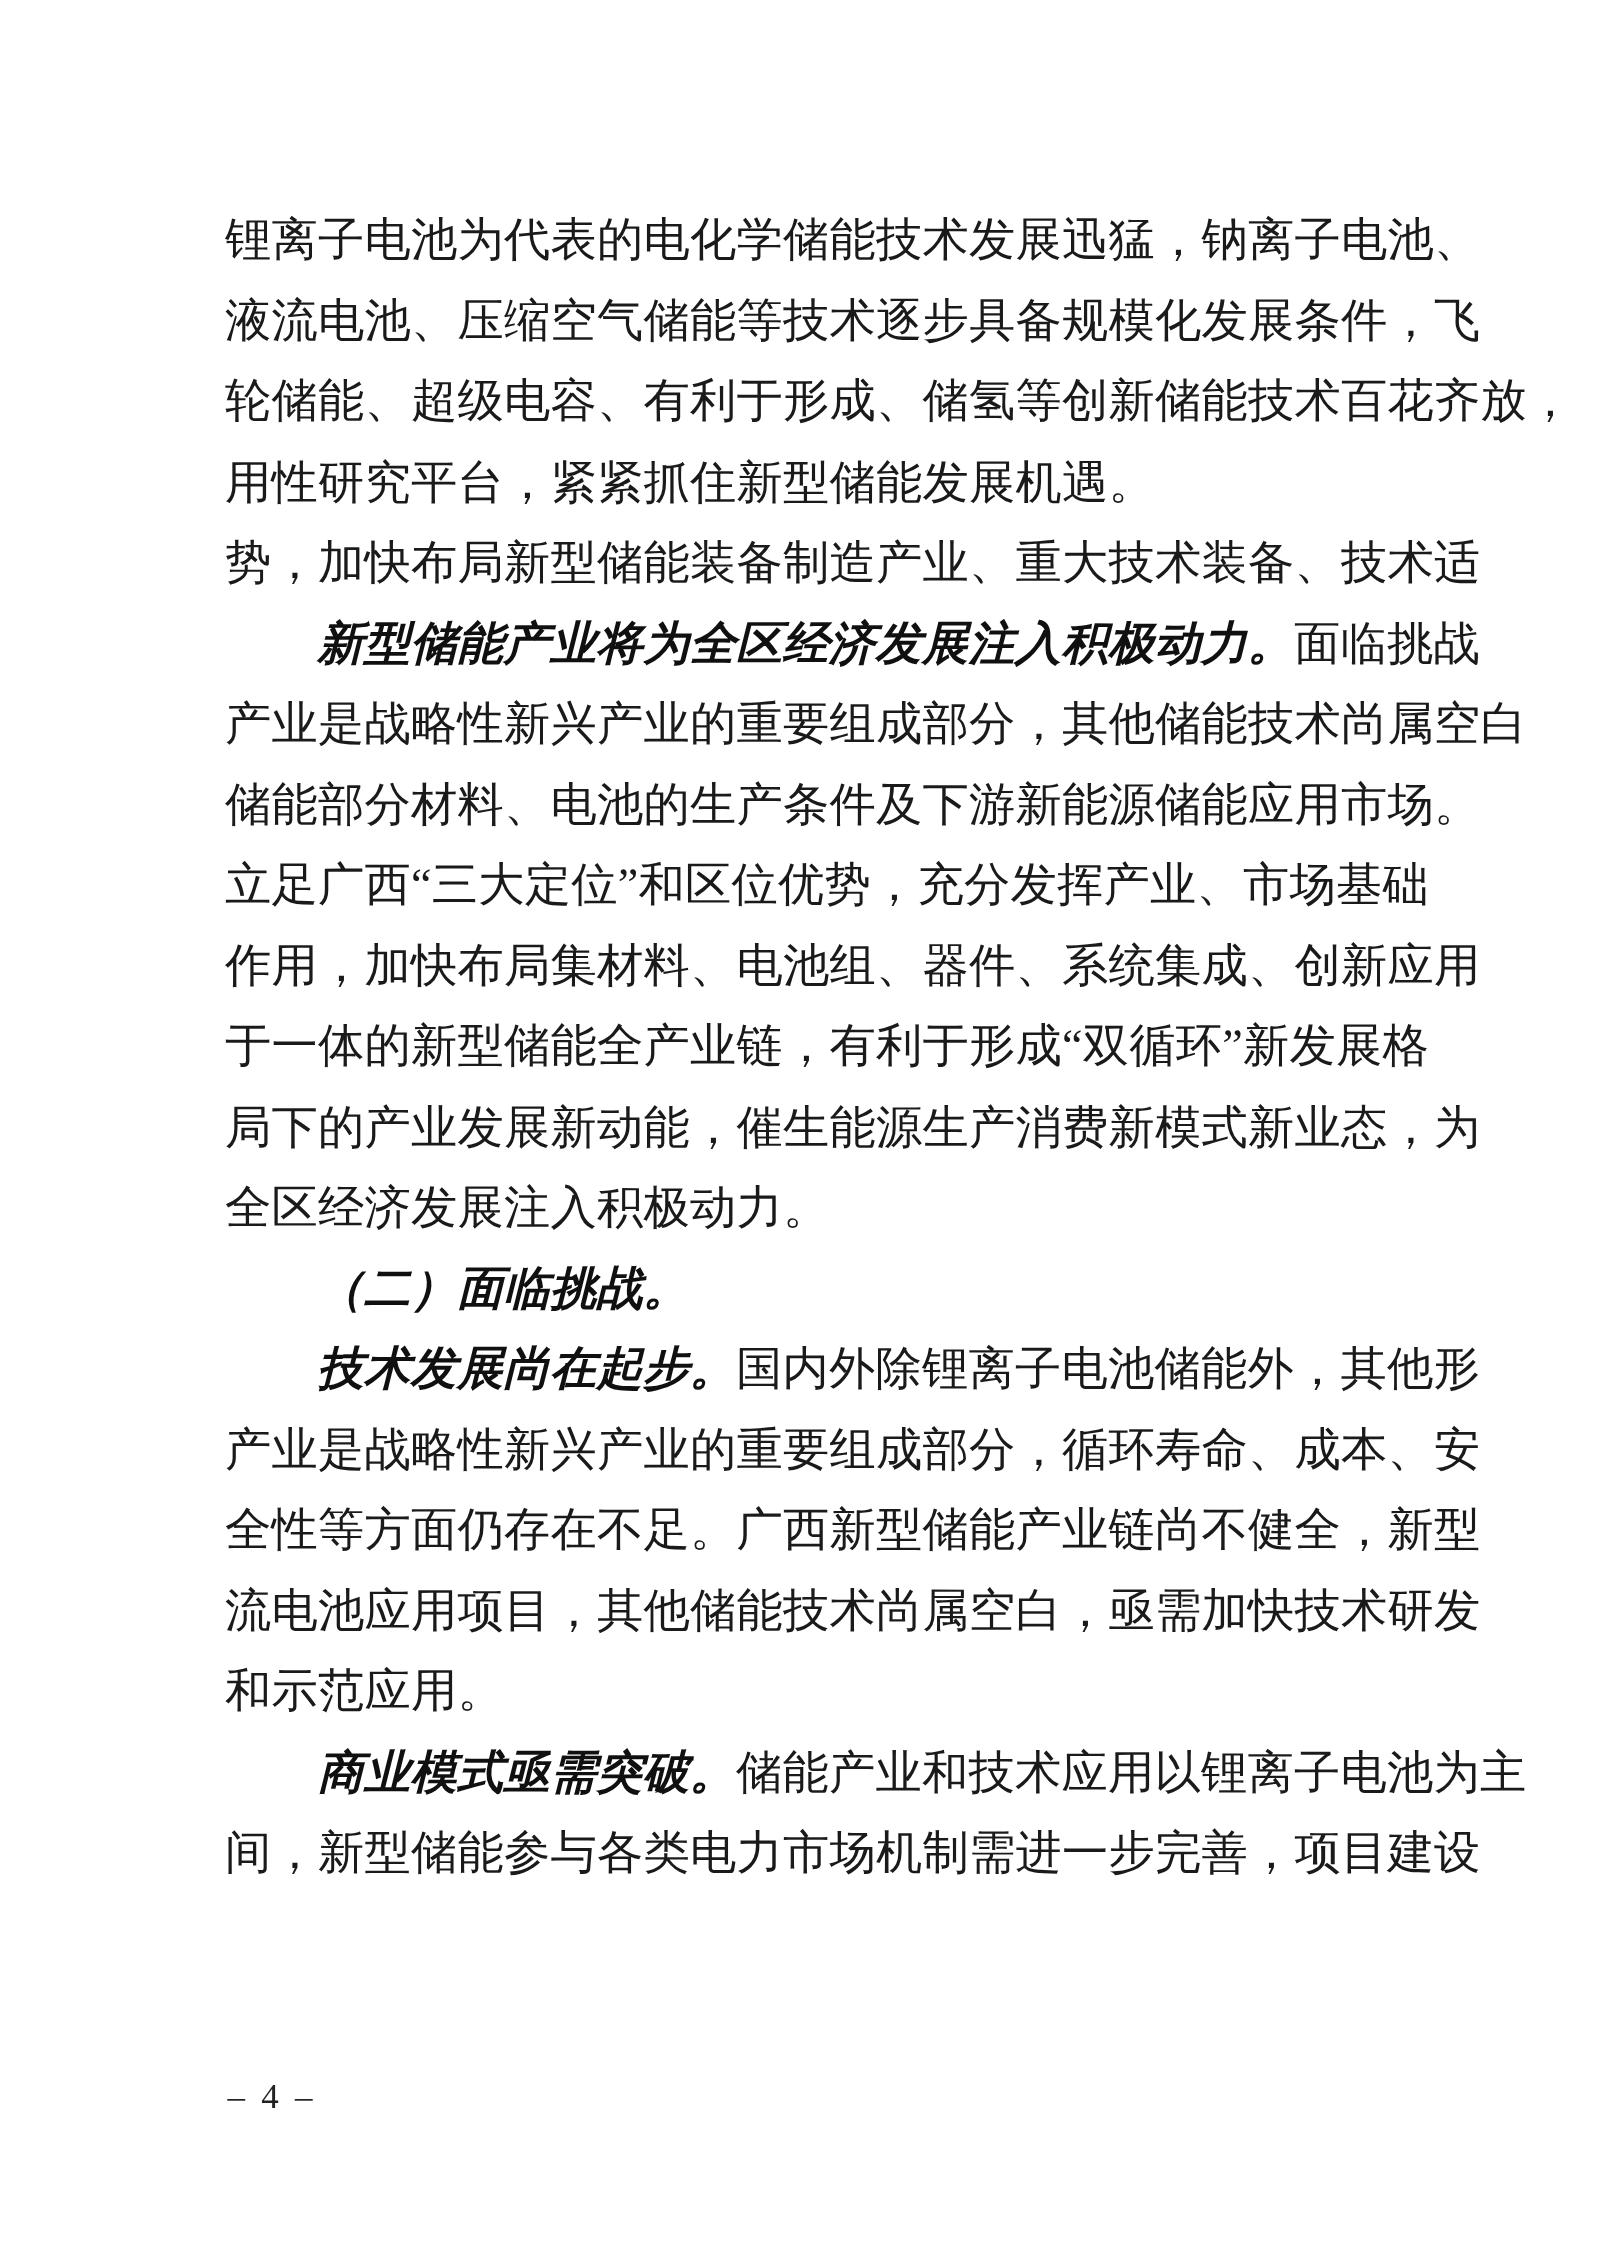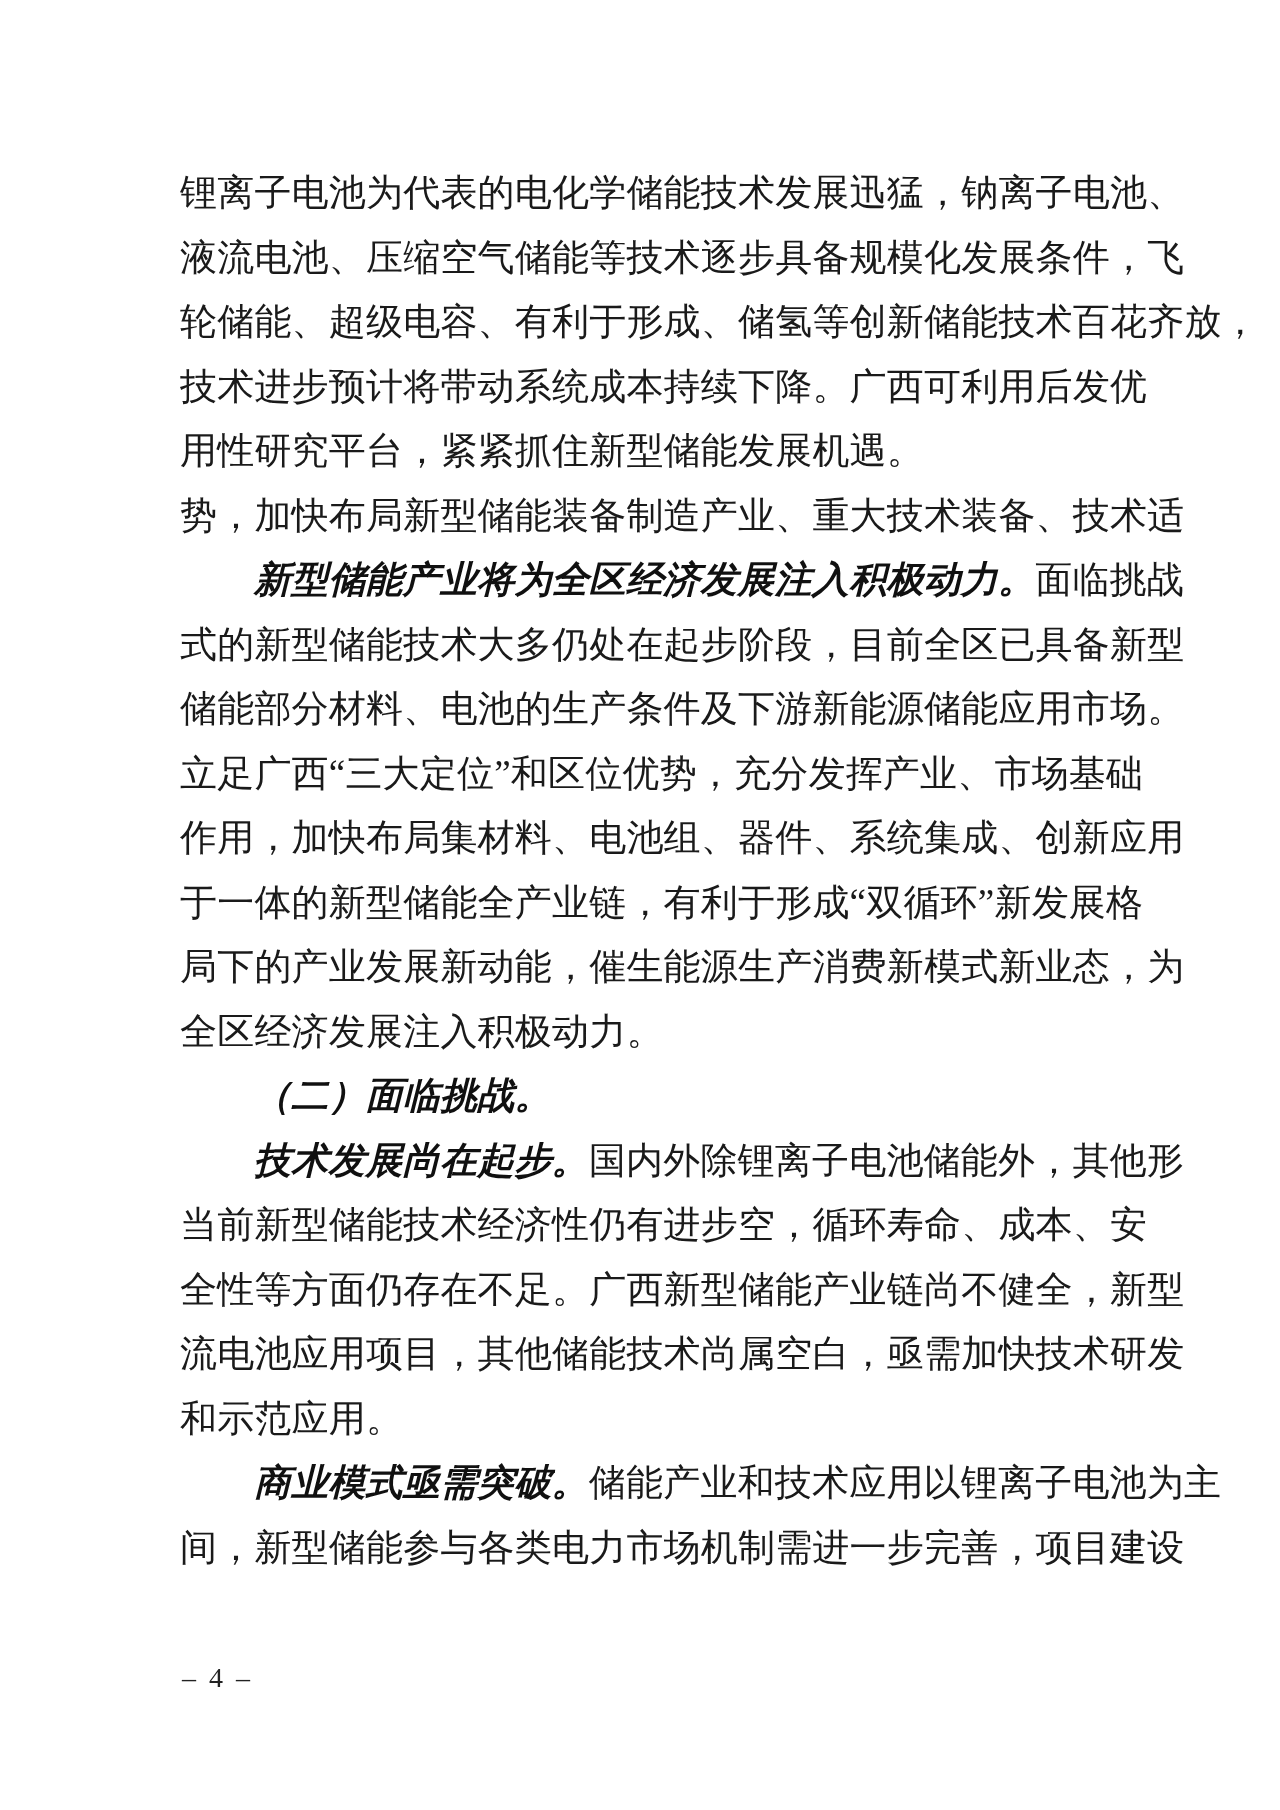--- a/index.html
+++ b/index.html
@@ -45,34 +45,33 @@
     color: #222222;
   }
 </style>
 </head>
 <body>
 
 <div class="doc-body">
   <div class="line"><b></b><span>锂离子电池为代表的电化学储能技术发展迅猛，钠离子电池、</span></div>
   <div class="line"><b></b><span>液流电池、压缩空气储能等技术逐步具备规模化发展条件，飞</span></div>
   <div class="line"><b></b><span>轮储能、超级电容、有利于形成、储氢等创新储能技术百花齐放，</span></div>
-  <div class="line"><b></b><span>技术进步预计将带动系统成本持续下降。广西可利用后发优</span></div>
   <div class="line"><b></b><span>用性研究平台，紧紧抓住新型储能发展机遇。</span></div>
   <div class="line"><b></b><span>势，加快布局新型储能装备制造产业、重大技术装备、技术适</span></div>
   <div class="line indent"><b>新型储能产业将为全区经济发展注入积极动力。</b><span>面临挑战</span></div>
-  <div class="line"><b></b><span>式的新型储能技术大多仍处在起步阶段，目前全区已具备新型</span></div>
+  <div class="line"><b></b><span>产业是战略性新兴产业的重要组成部分，其他储能技术尚属空白</span></div>
   <div class="line"><b></b><span>储能部分材料、电池的生产条件及下游新能源储能应用市场。</span></div>
   <div class="line"><b></b><span>立足广西“三大定位”和区位优势，充分发挥产业、市场基础</span></div>
   <div class="line"><b></b><span>作用，加快布局集材料、电池组、器件、系统集成、创新应用</span></div>
   <div class="line"><b></b><span>于一体的新型储能全产业链，有利于形成“双循环”新发展格</span></div>
   <div class="line"><b></b><span>局下的产业发展新动能，催生能源生产消费新模式新业态，为</span></div>
   <div class="line"><b></b><span>全区经济发展注入积极动力。</span></div>
   <div class="line indent"><b>（二）面临挑战。</b><span></span></div>
   <div class="line indent"><b>技术发展尚在起步。</b><span>国内外除锂离子电池储能外，其他形</span></div>
-  <div class="line"><b></b><span>当前新型储能技术经济性仍有进步空，循环寿命、成本、安</span></div>
+  <div class="line"><b></b><span>产业是战略性新兴产业的重要组成部分，循环寿命、成本、安</span></div>
   <div class="line"><b></b><span>全性等方面仍存在不足。广西新型储能产业链尚不健全，新型</span></div>
   <div class="line"><b></b><span>流电池应用项目，其他储能技术尚属空白，亟需加快技术研发</span></div>
   <div class="line"><b></b><span>和示范应用。</span></div>
   <div class="line indent"><b>商业模式亟需突破。</b><span>储能产业和技术应用以锂离子电池为主</span></div>
   <div class="line"><b></b><span>间，新型储能参与各类电力市场机制需进一步完善，项目建设</span></div>
 </div>
 
 <div class="page-footer">– 4 –</div>
 
 </body></html>

